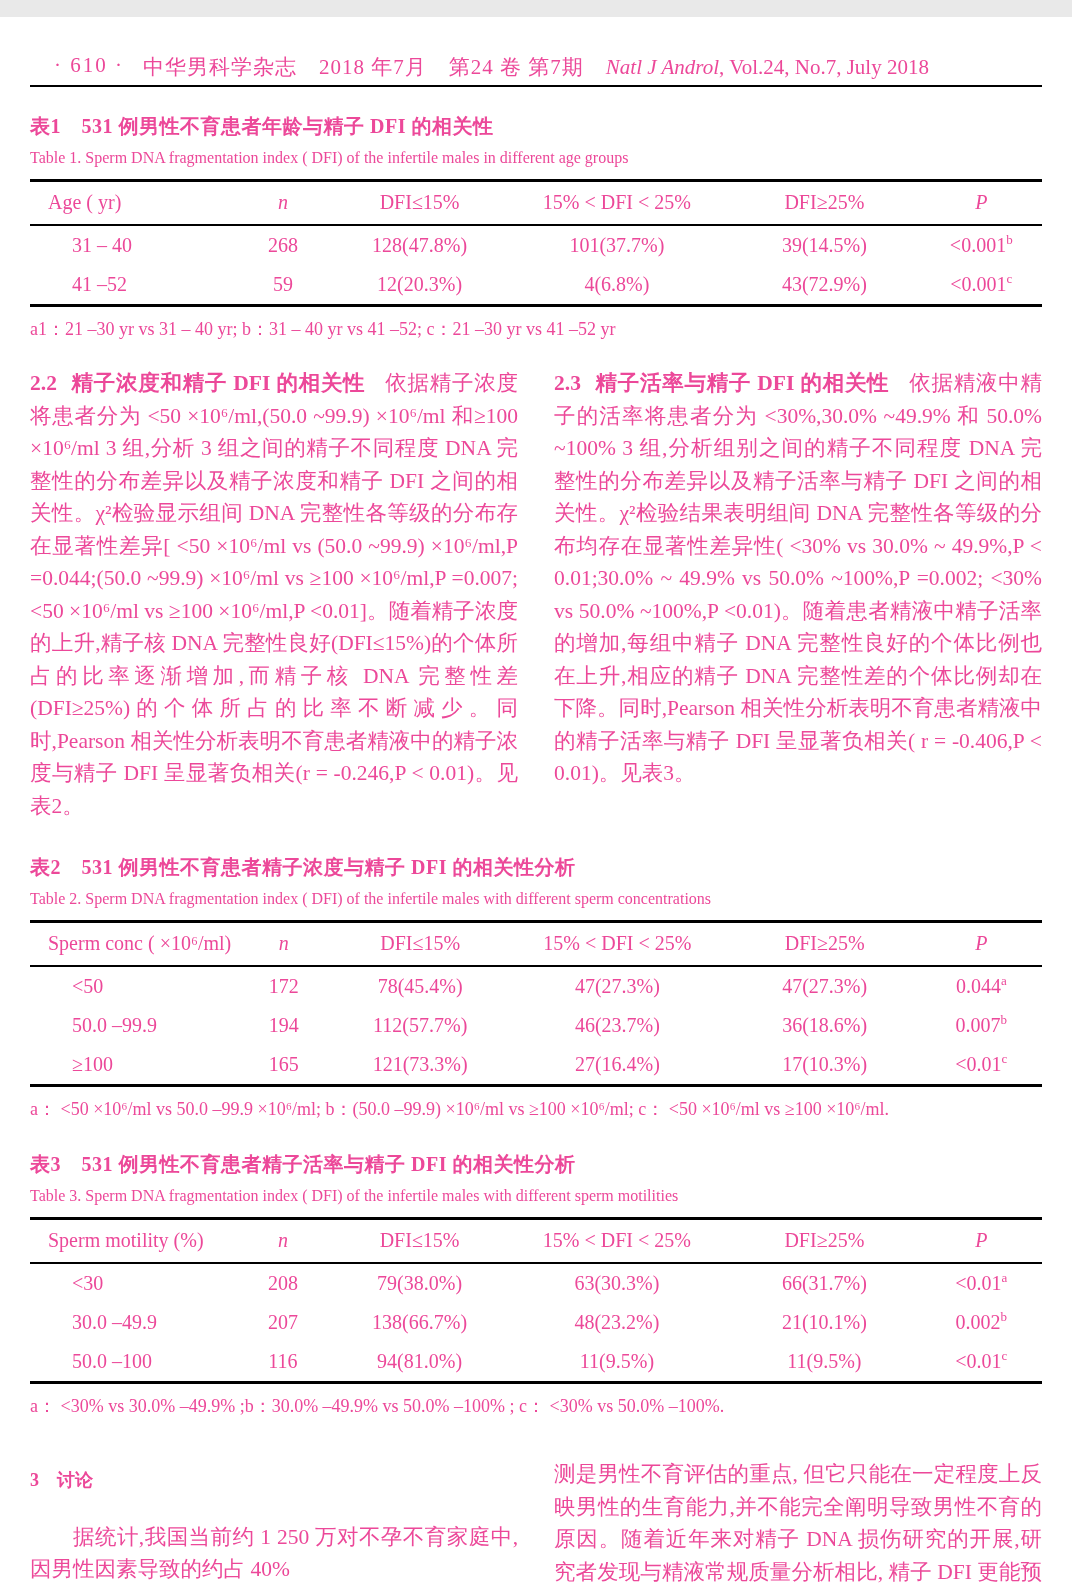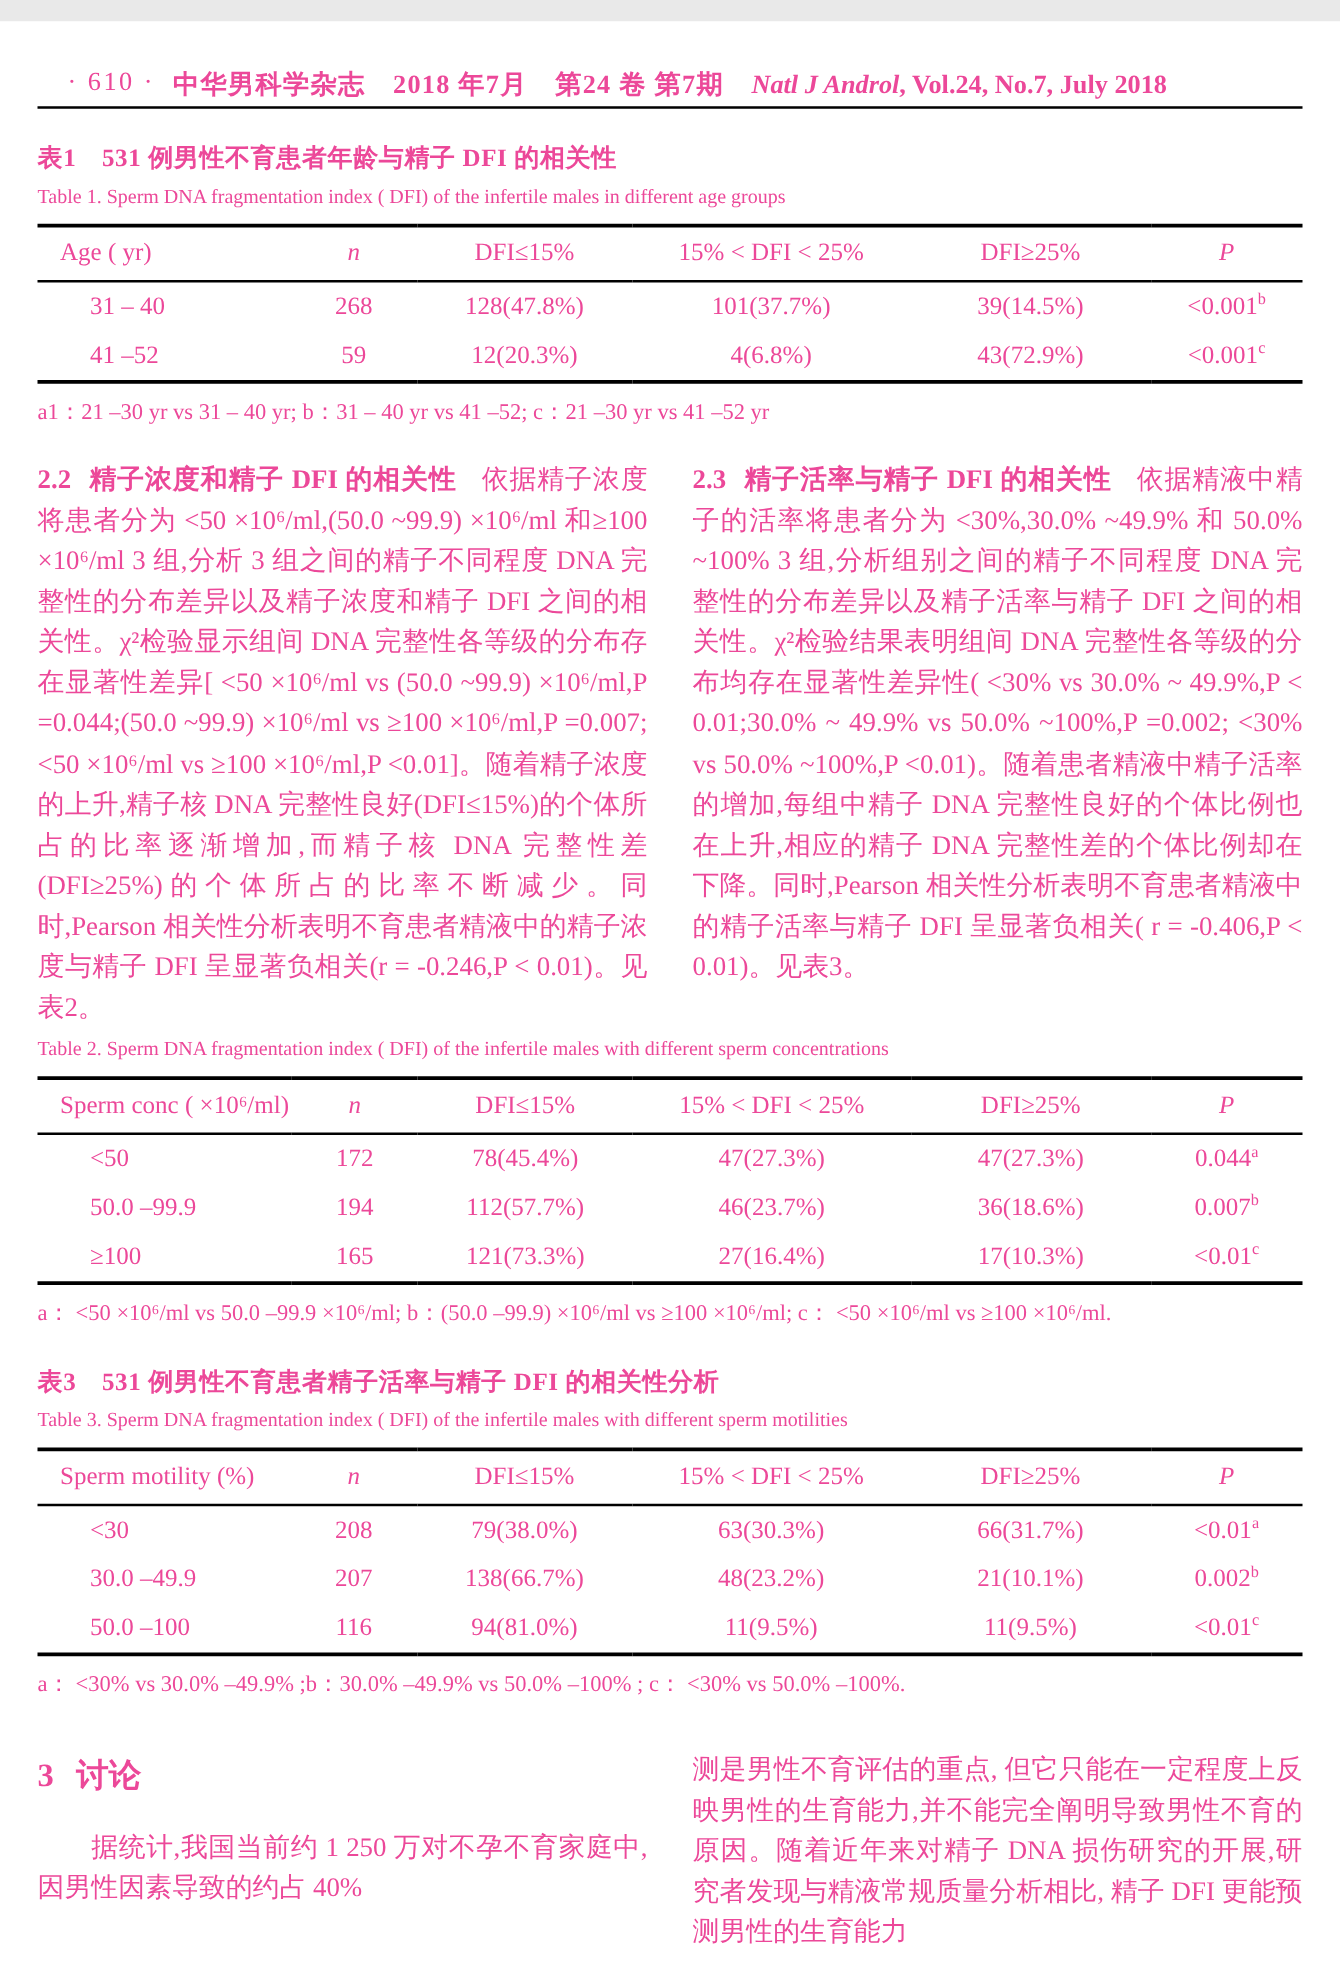--- a/index.html
+++ b/index.html
@@ -8,21 +8,21 @@
     box-sizing:border-box;padding:34px 30px 0 30px;overflow:hidden;
     font-family:"Liberation Serif","DejaVu Serif",serif;color:#ec4899;
     position:relative;
   }
   
   .runhead{
     position:relative;height:34px;border-bottom:2px solid #000;
     font-size:21px;
   }
   .pagenum{position:absolute;left:24px;top:2px;letter-spacing:2px;}
-  .jtitle{position:absolute;left:0;right:0;top:2px;text-align:center;white-space:nowrap;font-weight:bold;}
+  .jtitle{position:absolute;left:0;right:0;top:2px;text-align:center;white-space:nowrap;}
   .jtitle .cn{letter-spacing:1px;}
   .jtitle .it{font-style:italic;}
   
   .tcap-cn{margin-top:26px;font-size:20px;font-weight:600;letter-spacing:.5px;}
   .tcap-en{margin-top:9px;font-size:16px;}
   table.ptable{
     width:100%;border-collapse:collapse;margin-top:12px;
     border-top:3px solid #000;border-bottom:3px solid #000;
     font-size:20px;
   }
@@ -40,21 +40,21 @@
   .footnote{margin-top:10px;font-size:18px;white-space:nowrap;}
   
   .cols{display:flex;gap:36px;margin-top:26px;}
   .col{flex:1 1 0;font-size:21.5px;line-height:32.5px;text-align:justify;}
   .b{font-weight:700;}
   .sec-num{margin-right:14px;}
   .sec-title{margin-right:20px;}
   .col p{margin:0;}
   
   .disc{margin-top:40px;}
-  .disc-head{font-size:26px;margin:6px 0 24px 0;}
+  .disc-head{font-size:18px;margin:6px 0 24px 0;}
   .disc-head .sec-num{margin-right:18px;}
   .indent{text-indent:2em;}
 </style>
 </head>
 <body>
 
 <div class="page">
 
   <div class="runhead">
     <span class="pagenum">· 610 ·</span>
@@ -107,20 +107,21 @@
 
   <div class="cols">
     <div class="col">
       <p><span class="b sec-num">2.2</span><span class="b sec-title">精子浓度和精子 DFI 的相关性</span><span>依据精子浓度将患者分为 &lt;50 ×10⁶/ml,(50.0 ~99.9) ×10⁶/ml 和≥100 ×10⁶/ml 3 组,分析 3 组之间的精子不同程度 DNA 完整性的分布差异以及精子浓度和精子 DFI 之间的相关性。χ²检验显示组间 DNA 完整性各等级的分布存在显著性差异[ &lt;50 ×10⁶/ml vs (50.0 ~99.9) ×10⁶/ml,P =0.044;(50.0 ~99.9) ×10⁶/ml vs ≥100 ×10⁶/ml,P =0.007; &lt;50 ×10⁶/ml vs ≥100 ×10⁶/ml,P &lt;0.01]。随着精子浓度的上升,精子核 DNA 完整性良好(DFI≤15%)的个体所占的比率逐渐增加,而精子核 DNA 完整性差(DFI≥25%)的个体所占的比率不断减少。同时,Pearson 相关性分析表明不育患者精液中的精子浓度与精子 DFI 呈显著负相关(r = -0.246,P &lt; 0.01)。见表2。</span></p>
     </div>
     <div class="col">
       <p><span class="b sec-num">2.3</span><span class="b sec-title">精子活率与精子 DFI 的相关性</span><span>依据精液中精子的活率将患者分为 &lt;30%,30.0% ~49.9% 和 50.0% ~100% 3 组,分析组别之间的精子不同程度 DNA 完整性的分布差异以及精子活率与精子 DFI 之间的相关性。χ²检验结果表明组间 DNA 完整性各等级的分布均存在显著性差异性( &lt;30% vs 30.0% ~ 49.9%,P &lt; 0.01;30.0% ~ 49.9% vs 50.0% ~100%,P =0.002; &lt;30% vs 50.0% ~100%,P &lt;0.01)。随着患者精液中精子活率的增加,每组中精子 DNA 完整性良好的个体比例也在上升,相应的精子 DNA 完整性差的个体比例却在下降。同时,Pearson 相关性分析表明不育患者精液中的精子活率与精子 DFI 呈显著负相关( r = -0.406,P &lt; 0.01)。见表3。</span></p>
     </div>
   </div>
 
+  <div class="tcap-cn" style="margin-top:32px">表2　531 例男性不育患者精子浓度与精子 DFI 的相关性分析</div>
   <div class="tcap-en">Table 2. Sperm DNA fragmentation index ( DFI) of the infertile males with different sperm concentrations</div>
   <table class="ptable">
     <colgroup>
         <col style="width:20%">
         <col style="width:10%">
         <col style="width:17%">
         <col style="width:22%">
         <col style="width:19%">
         <col style="width:12%">
       </colgroup>

